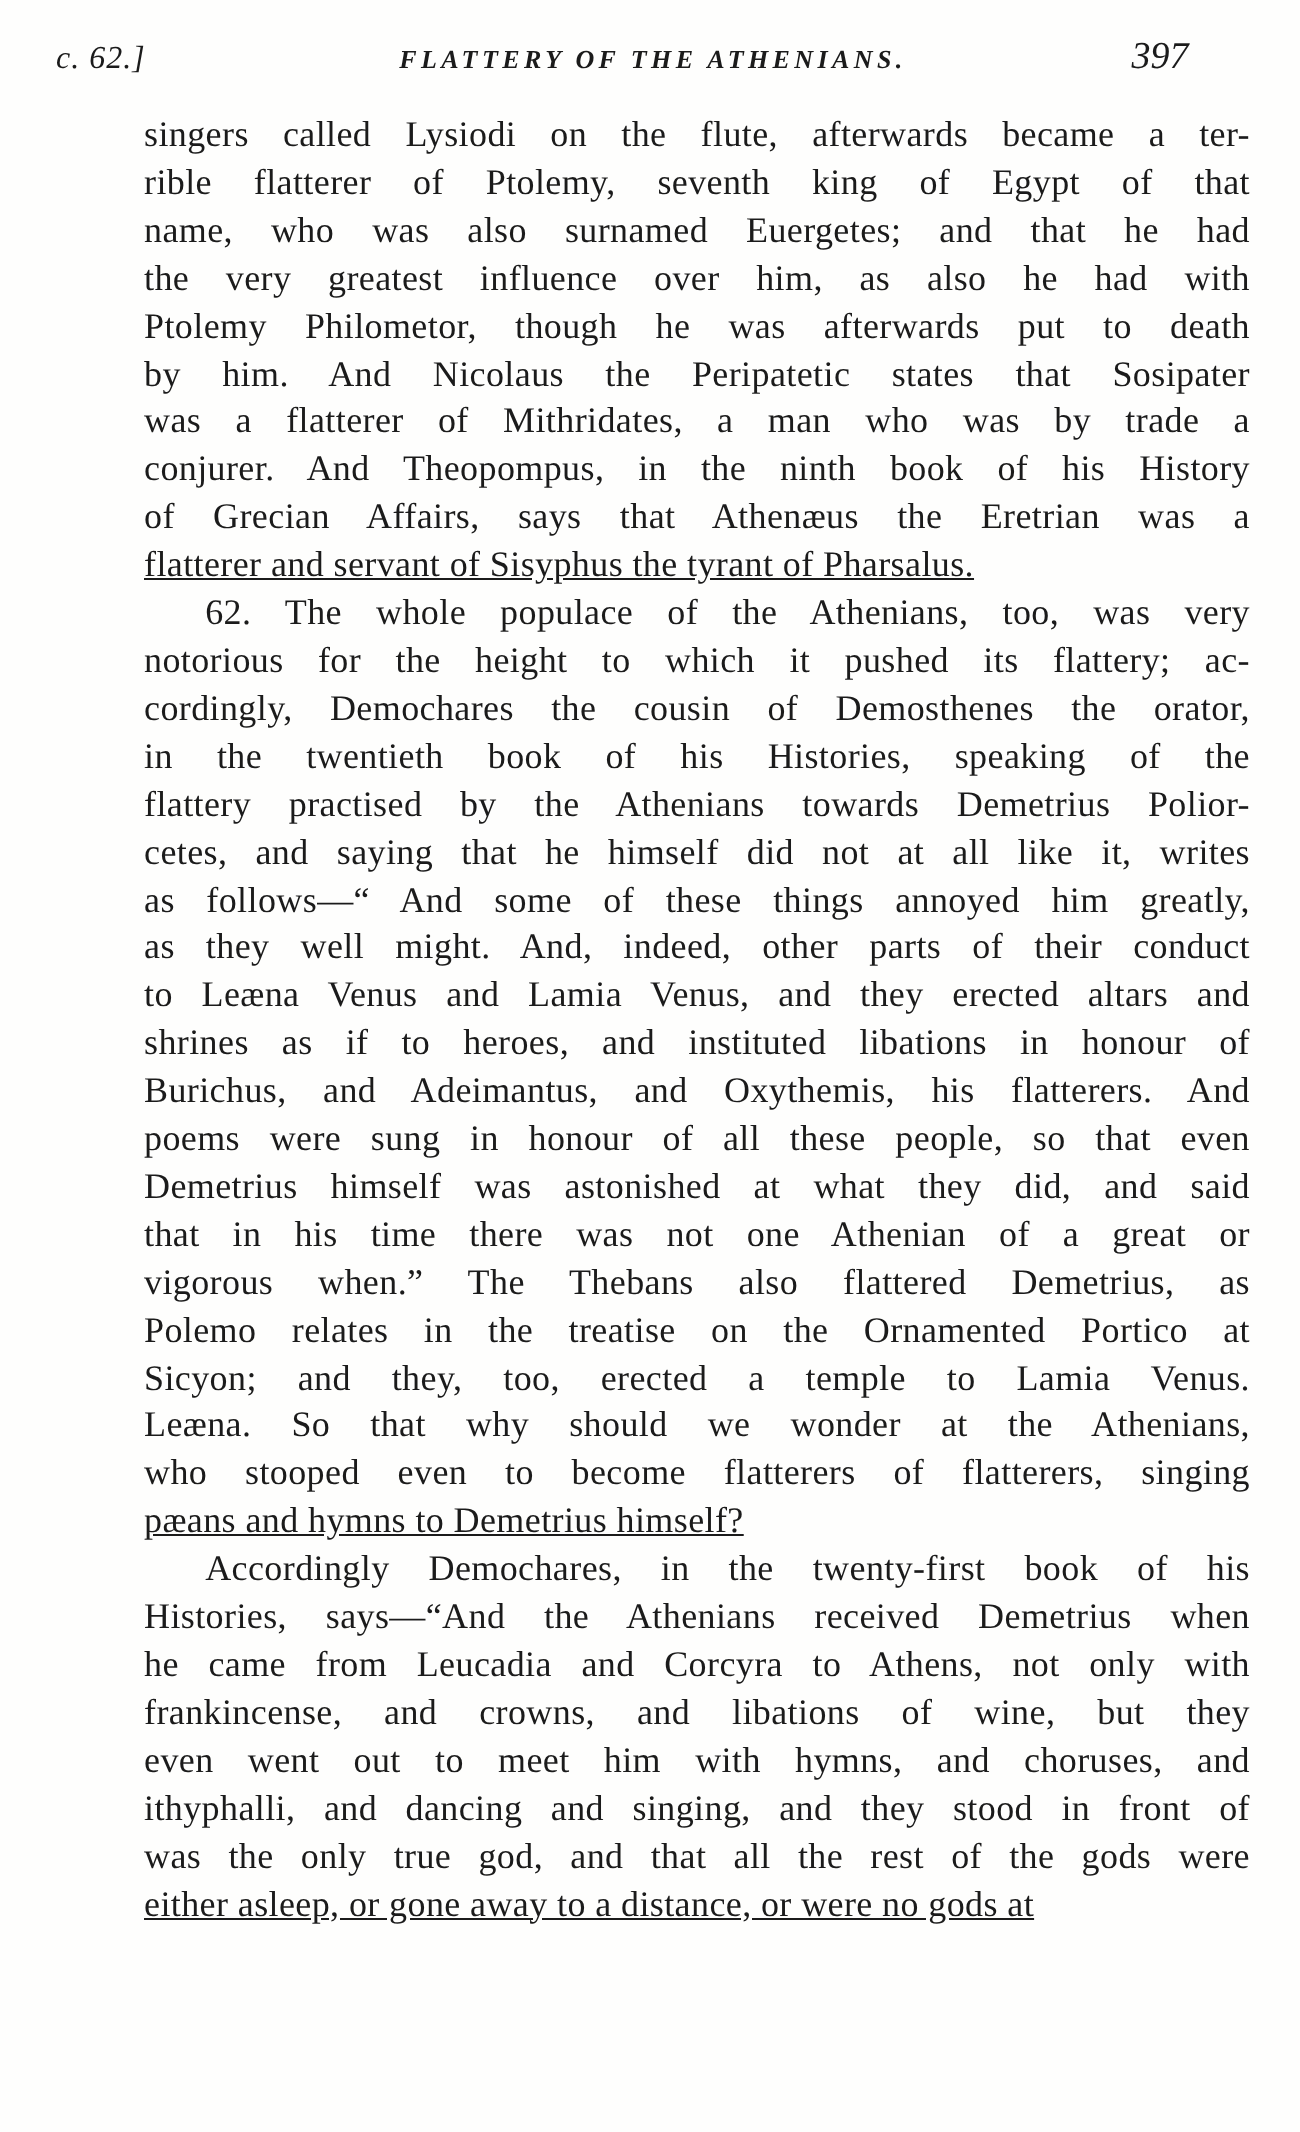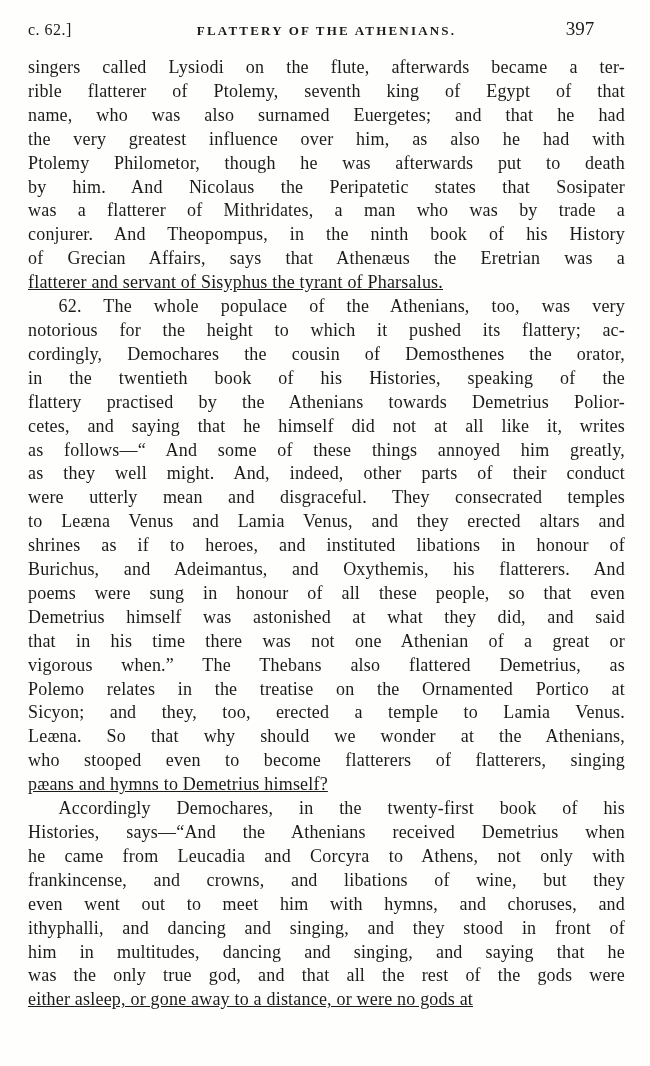--- a/index.html
+++ b/index.html
@@ -16,20 +16,21 @@
     font-family: "Liberation Serif", "DejaVu Serif", serif;
     overflow: hidden;
     box-sizing: border-box;
     padding: 18px 25px 0 28px;
   }
   .running-header {
     display: flex;
     align-items: baseline;
     justify-content: space-between;
     margin-bottom: 16px;
+    font-style: italic;
   }
   .header-left {
     font-size: 16px;
     letter-spacing: 0.5px;
     width: 90px;
   }
   .header-center {
     font-size: 13px;
     letter-spacing: 2.2px;
     font-weight: bold;
@@ -46,20 +47,21 @@
     line-height: 23.9px;
   }
   .paragraph {
     margin: 0;
   }
   .line {
     text-align: justify;
     text-align-last: justify;
     white-space: nowrap;
     letter-spacing: 0.2px;
+    margin-left: 44px;
   }
   .line.last {
     text-align-last: left;
     text-decoration: underline;
   }
   .line.indent {
     text-indent: 1.7em;
   }
 </style>
 </head>
@@ -86,39 +88,37 @@
       </div>
       <div class="paragraph">
         <div class="line indent">62. The whole populace of the Athenians, too, was very</div>
         <div class="line">notorious for the height to which it pushed its flattery; ac-</div>
         <div class="line">cordingly, Demochares the cousin of Demosthenes the orator,</div>
         <div class="line">in the twentieth book of his Histories, speaking of the</div>
         <div class="line">flattery practised by the Athenians towards Demetrius Polior-</div>
         <div class="line">cetes, and saying that he himself did not at all like it, writes</div>
         <div class="line">as follows—“ And some of these things annoyed him greatly,</div>
         <div class="line">as they well might.  And, indeed, other parts of their conduct</div>
-        <div class="line">were utterly mean and disgraceful.  They consecrated temples</div>
         <div class="line">to Leæna Venus and Lamia Venus, and they erected altars and</div>
         <div class="line">shrines as if to heroes, and instituted libations in honour of</div>
         <div class="line">Burichus, and Adeimantus, and Oxythemis, his flatterers.  And</div>
         <div class="line">poems were sung in honour of all these people, so that even</div>
         <div class="line">Demetrius himself was astonished at what they did, and said</div>
         <div class="line">that in his time there was not one Athenian of a great or</div>
         <div class="line">vigorous when.”  The Thebans also flattered Demetrius, as</div>
         <div class="line">Polemo relates in the treatise on the Ornamented Portico at</div>
         <div class="line">Sicyon; and they, too, erected a temple to Lamia Venus.</div>
         <div class="line">Leæna.  So that why should we wonder at the Athenians,</div>
         <div class="line">who stooped even to become flatterers of flatterers, singing</div>
         <div class="line last">pæans and hymns to Demetrius himself?</div>
       </div>
       <div class="paragraph">
         <div class="line indent">Accordingly Demochares, in the twenty-first book of his</div>
         <div class="line">Histories, says—“And the Athenians received Demetrius when</div>
         <div class="line">he came from Leucadia and Corcyra to Athens, not only with</div>
         <div class="line">frankincense, and crowns, and libations of wine, but they</div>
         <div class="line">even went out to meet him with hymns, and choruses, and</div>
         <div class="line">ithyphalli, and dancing and singing, and they stood in front of</div>
-        <div class="line">him in multitudes, dancing and singing, and saying that he</div>
         <div class="line">was the only true god, and that all the rest of the gods were</div>
         <div class="line last">either asleep, or gone away to a distance, or were no gods at</div>
       </div>
     </div>
 </div>
 
 </body></html>

